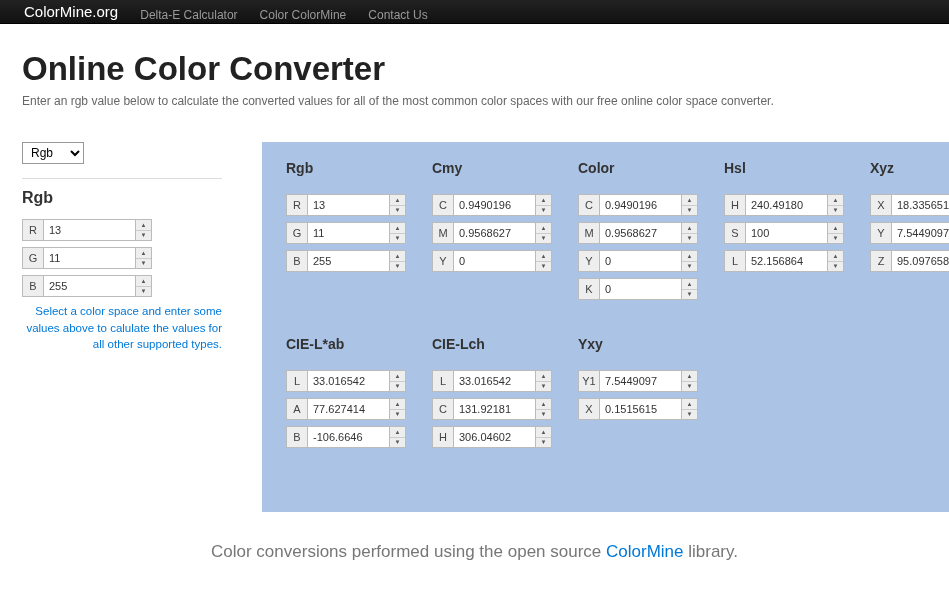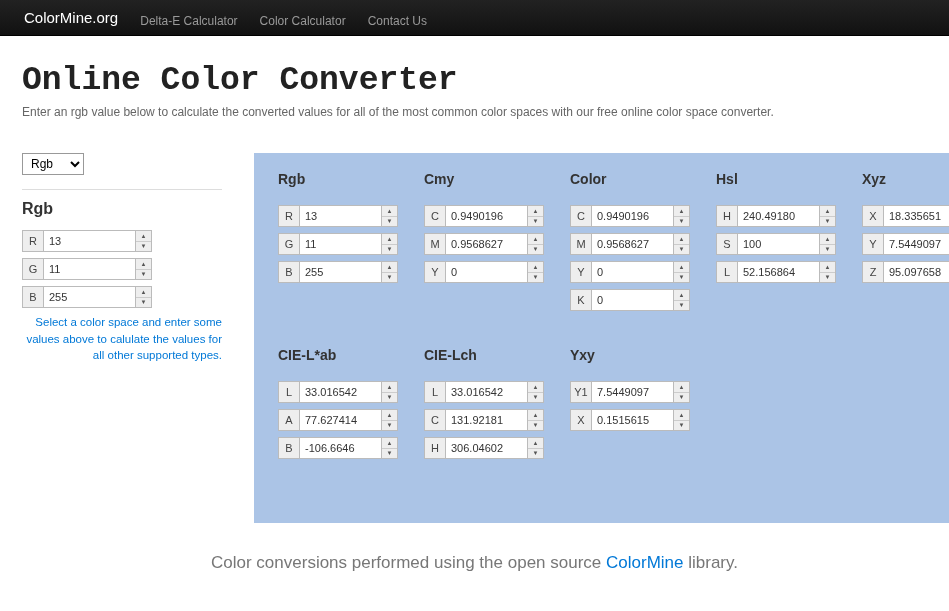--- a/index.html
+++ b/index.html
@@ -1,26 +1,26 @@
 <!DOCTYPE html>
 <html><head>
 <meta charset="utf-8">
 <style>
 * { margin: 0; padding: 0; box-sizing: border-box; }
 body { font-family: "Helvetica Neue", Helvetica, Arial, sans-serif; font-size: 13px; color: #333; background: #fff; }
 
-.navbar { background: #1b1b1b; background: linear-gradient(#222, #111); height: 36px; display: flex; align-items: center; padding: 0 24px; border-bottom: 1px solid #000; }
+.navbar { background: #1b1b1b; background: linear-gradient(#222, #111); height: 24px; display: flex; align-items: center; padding: 0 24px; border-bottom: 1px solid #000; }
 .navbar .brand { color: #fff; font-size: 15px; margin-right: 22px; text-decoration: none; }
 .navbar .nav-link { color: #999; font-size: 12px; margin-right: 22px; text-decoration: none; margin-top: 7px; }
 
 .container { padding: 26px 22px 20px 22px; max-width: 960px; }
-h1 { font-size: 33px; font-weight: bold; margin-bottom: 6px; color: #222; font-family: Liberation Mono, monospace; }
+h1 { font-size: 33px; font-weight: bold; margin-bottom: 6px; color: #222; }
 .subtitle { font-size: 12px; color: #666; margin-bottom: 34px; }
 
-.layout { display: flex; gap: 32px; }
+.layout { display: flex; gap: 40px; }
 .sidebar { width: 200px; flex-shrink: 0; }
 .select-wrap { margin-bottom: 14px; }
 select { padding: 2px 4px; background: #fff; border: 1px solid #999; font-size: 12px; width: 62px; }
 .sidebar h3 { font-size: 16px; font-weight: bold; margin-bottom: 12px; border-top: 1px solid #ddd; padding-top: 10px; }
 .help-text { color: #0078d7; font-size: 11.5px; line-height: 1.45; margin-top: 6px; text-align: right; }
 
 .main-panel { flex: 1; background: #abc4e6; padding: 18px 24px 28px 24px; }
 .row { display: flex; gap: 26px; margin-bottom: 30px; }
 .space { width: 120px; flex-shrink: 0; }
 .space h4 { font-size: 14px; font-weight: bold; margin-bottom: 18px; color: #333; }
@@ -36,21 +36,21 @@
 
 .footer-note { text-align: center; font-size: 17px; color: #777; margin-top: 30px; }
 .footer-note a { color: #0078d7; text-decoration: none; }
 </style>
 </head>
 <body>
 
 <div class="navbar">
   <a class="brand">ColorMine.org</a>
   <a class="nav-link">Delta-E Calculator</a>
-  <a class="nav-link">Color Calculator</a>
+  <a class="nav-link">Color ColorMine</a>
   <a class="nav-link">Contact Us</a>
 </div>
 
 <div class="container">
   <h1>Online Color Converter</h1>
   <p class="subtitle">Enter an rgb value below to calculate the converted values for all of the most common color spaces with our free online color space converter.</p>
 
   <div class="layout">
     <div class="sidebar">
       <div class="select-wrap">

